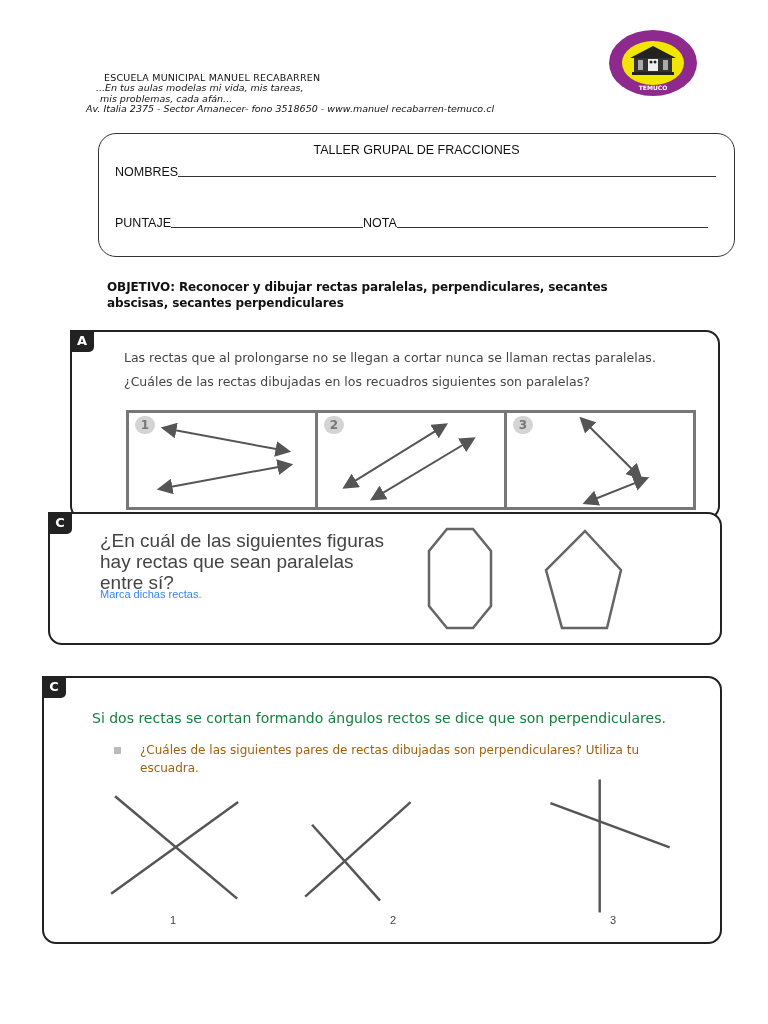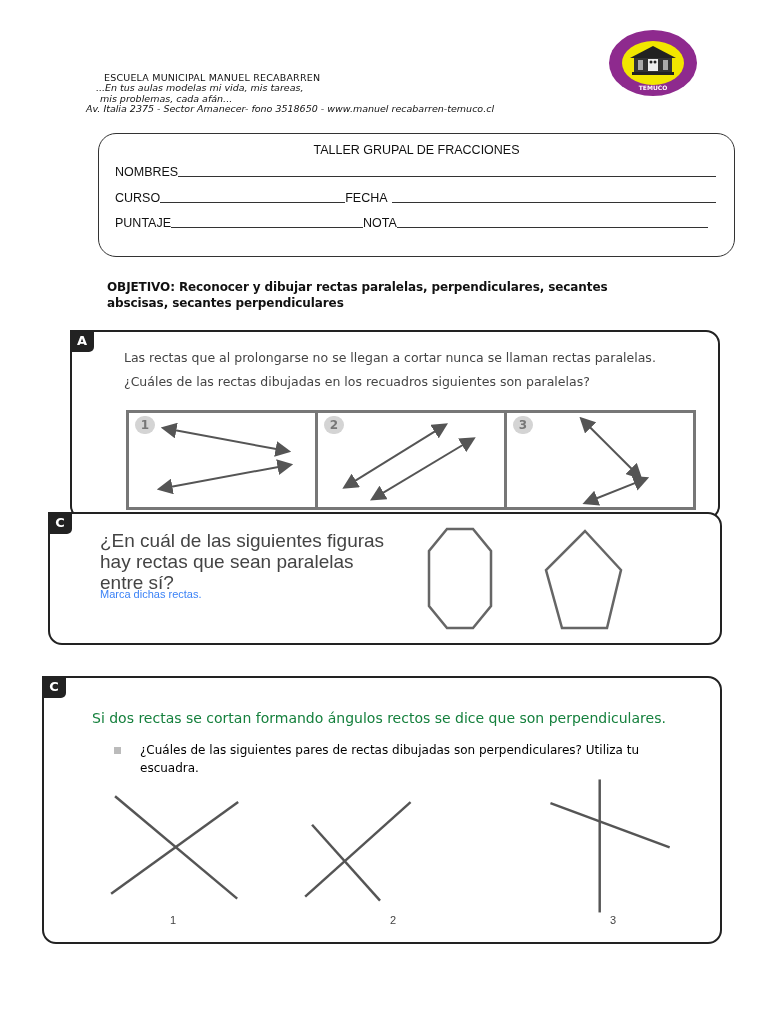--- a/index.html
+++ b/index.html
@@ -48,21 +48,21 @@
     .panel:last-child { border-right: none; }
     .panel-num { position: absolute; left: 6px; top: 3px; width: 20px; height: 18px; border-radius: 9px; background: #d4d4d4; color: #777; font-size: 12px; font-weight: bold; text-align: center; line-height: 18px; }
     .panel svg { position: absolute; left: 0; top: 0; width: 100%; height: 100%; }
 
     .c1-q { left: 50px; top: 16px; font-size: 19px; line-height: 21px; color: #444; width: 300px; font-family: "Liberation Sans", sans-serif; }
     .c1-mark { left: 50px; top: 74px; font-size: 11px; color: #3b82f6; font-family: Liberation Sans, sans-serif; }
     .shapes { position: absolute; left: 375px; top: 10px; width: 240px; height: 110px; }
 
     .c2-l1 { left: 48px; top: 32px; font-size: 14px; color: #15803d; }
     .c2-bullet { left: 70px; top: 69px; width: 7px; height: 7px; background: #bbb; }
-    .c2-l2 { left: 96px; top: 63px; font-size: 12px; line-height: 18px; color: #000000; width: 540px; }
+    .c2-l2 { left: 96px; top: 63px; font-size: 12px; line-height: 18px; color: #a16207; width: 540px; }
     .cross-area { position: absolute; left: 0; top: 0; width: 100%; height: 100%; }
     .fig-num { position: absolute; font-size: 11px; color: #444; font-family: "Liberation Sans", sans-serif; }
   </style>
 </head>
 <body>
 
 <div class="abs school-name">ESCUELA MUNICIPAL MANUEL RECABARREN</div>
 <div class="abs motto l1">...En tus aulas modelas mi vida, mis tareas,</div>
 <div class="abs motto l2">mis problemas, cada afán...</div>
 <div class="abs address">Av. Italia 2375 - Sector Amanecer- fono 3518650 - www.manuel recabarren-temuco.cl</div>
@@ -81,26 +81,20 @@
     <rect x="24" y="44" width="42" height="3" fill="#222"></rect>
     <text x="45" y="62" font-size="6" fill="#fff" text-anchor="middle" font-weight="bold" font-family="DejaVu Sans, sans-serif">TEMUCO</text>
   </svg>
 </div>
 
 <div class="abs info-box">
   <div class="abs info-title">TALLER GRUPAL DE FRACCIONES</div>
   <div class="field-row row1">
     <span class="lbl">NOMBRES</span>
     <span class="blank" style="flex:1"></span>
-  </div>
-  <div class="field-row row2">
-    <span class="lbl">CURSO</span>
-    <span class="blank" style="width:185px"></span>
-    <span class="lbl">FECHA</span>
-    <span class="blank" style="flex:1; margin-left:4px"></span>
   </div>
   <div class="field-row row3" style="right:26px">
     <span class="lbl">PUNTAJE</span>
     <span class="blank" style="width:192px"></span>
     <span class="lbl">NOTA</span>
     <span class="blank" style="flex:1"></span>
   </div>
 </div>
 
 <div class="abs objective">OBJETIVO: Reconocer y dibujar  rectas  paralelas, perpendiculares, secantes abscisas, secantes perpendiculares</div>

